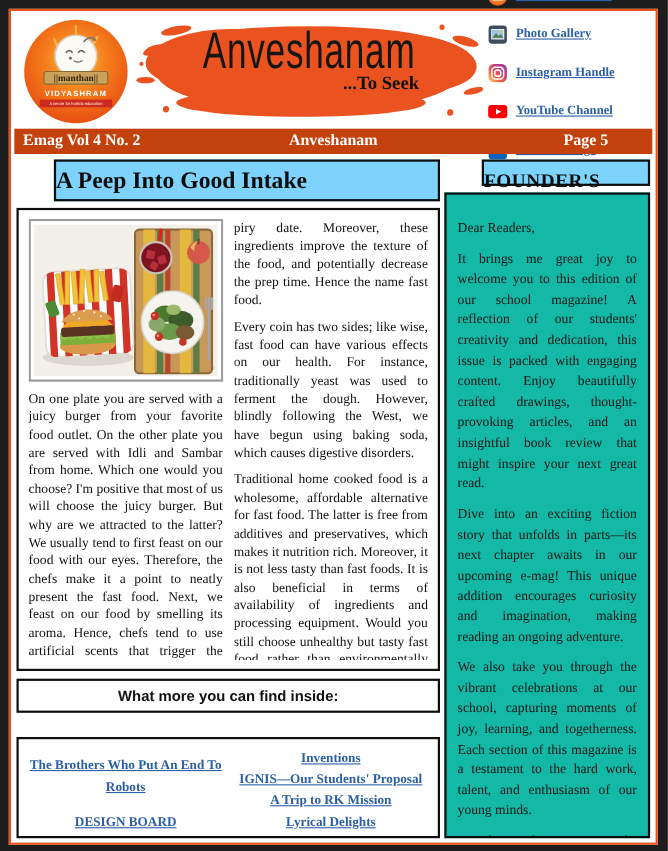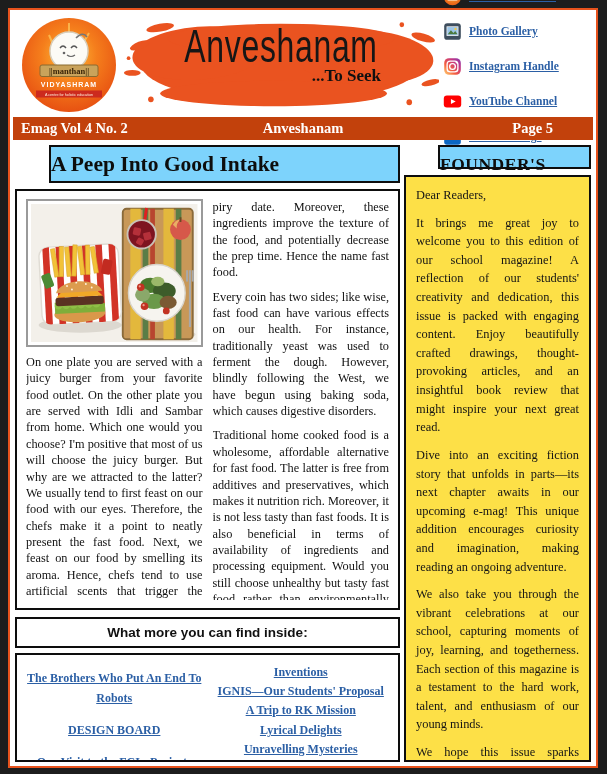--- a/index.html
+++ b/index.html
@@ -38,27 +38,27 @@
   .founders-titlebox { height:24px; line-height:34px; font-weight:bold; font-size:17.5px; letter-spacing:0.5px; color:#0d0d0d; margin-bottom:6px; }
 
   .article-box { border:2.5px solid #0d0d0d; height:421px; padding:8px 9px; display:grid;
       grid-template-columns:1fr 1fr; gap:10px; overflow:hidden; margin-bottom:7px; }
   .acol { overflow:hidden; }
   .acol p, .acol .lead { font-size:12.3px; line-height:1.33; text-align:justify; color:#111; margin-bottom:8px; }
   .photo-frame { border:2px solid #9a9a9a; background:#fff; padding:3px; margin-bottom:7px; }
   .photo-frame svg { display:block; width:100%; height:auto; }
 
   .inside-titlebox { border:2.5px solid #0d0d0d; height:31px; line-height:27px; text-align:center;
-      font-family:"Liberation Sans", sans-serif; font-weight:bold; font-size:13.5px; color:#111; margin-bottom:5px; }
+      font-family:"Liberation Sans", sans-serif; font-weight:bold; font-size:13.5px; color:#111; margin-bottom:22px; }
   .inside-box { border:2.5px solid #0d0d0d; flex:1; display:grid; grid-template-columns:1fr 1fr;
       padding:8px 4px; overflow:hidden; }
   .linkcol { display:flex; flex-direction:column; justify-content:space-around; align-items:center; text-align:center; }
   .linkcol a { color:#2B5FA5; font-weight:bold; font-size:12px; text-decoration:underline; line-height:1.6; padding:0 6px; }
 
-  .founders-box { border:2.5px solid #0d0d0d; background:#fde047; flex:1; padding:9px 10px; overflow:hidden; }
+  .founders-box { border:2.5px solid #0d0d0d; background:#14b8a6; flex:1; padding:21px 10px; overflow:hidden; }
   .founders-box p { font-size:12.4px; line-height:1.5; text-align:justify; color:#141414; margin-bottom:9px; }
   .founders-box .salutation { text-align:left; }
 </style>
 </head>
 <body>
 
 <div class="frame">
   <div class="page">
 
     <header class="header">

